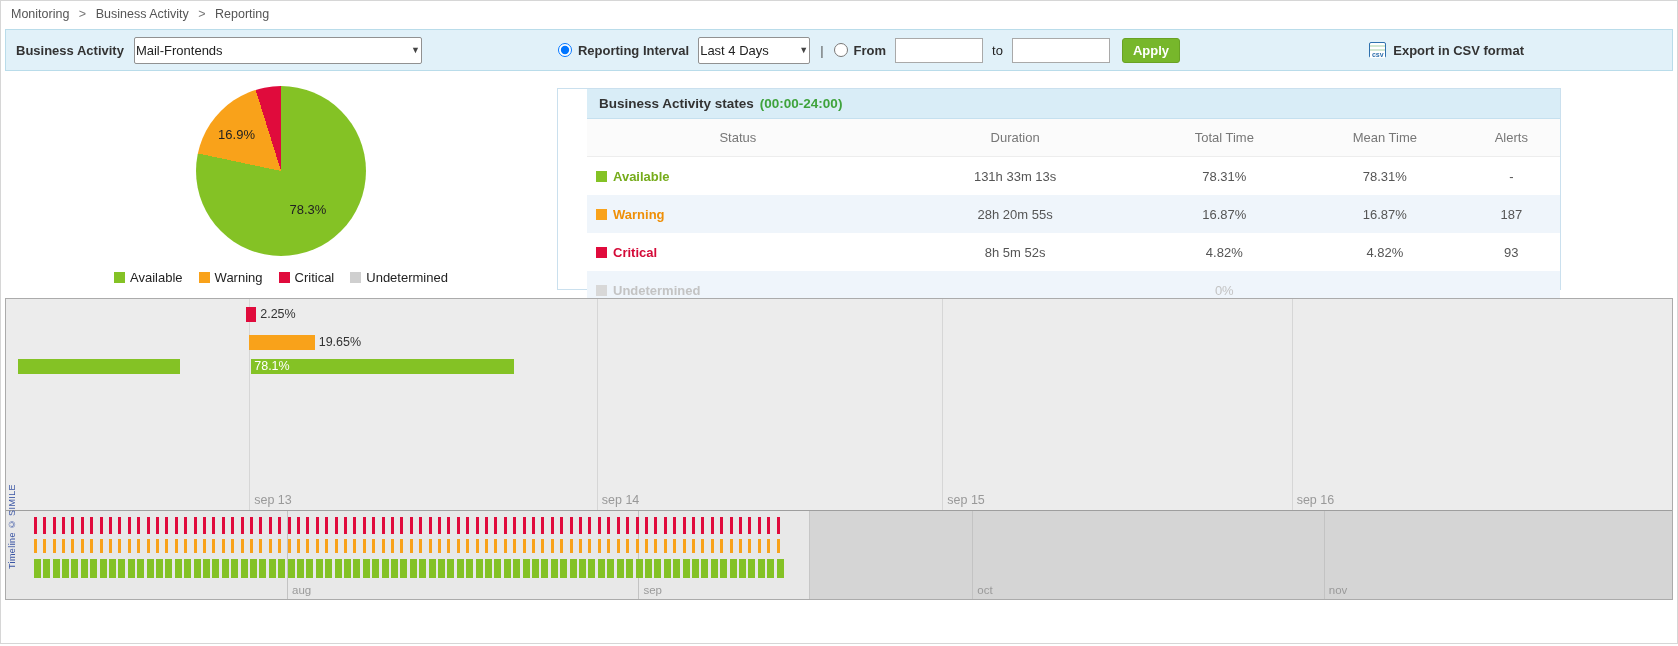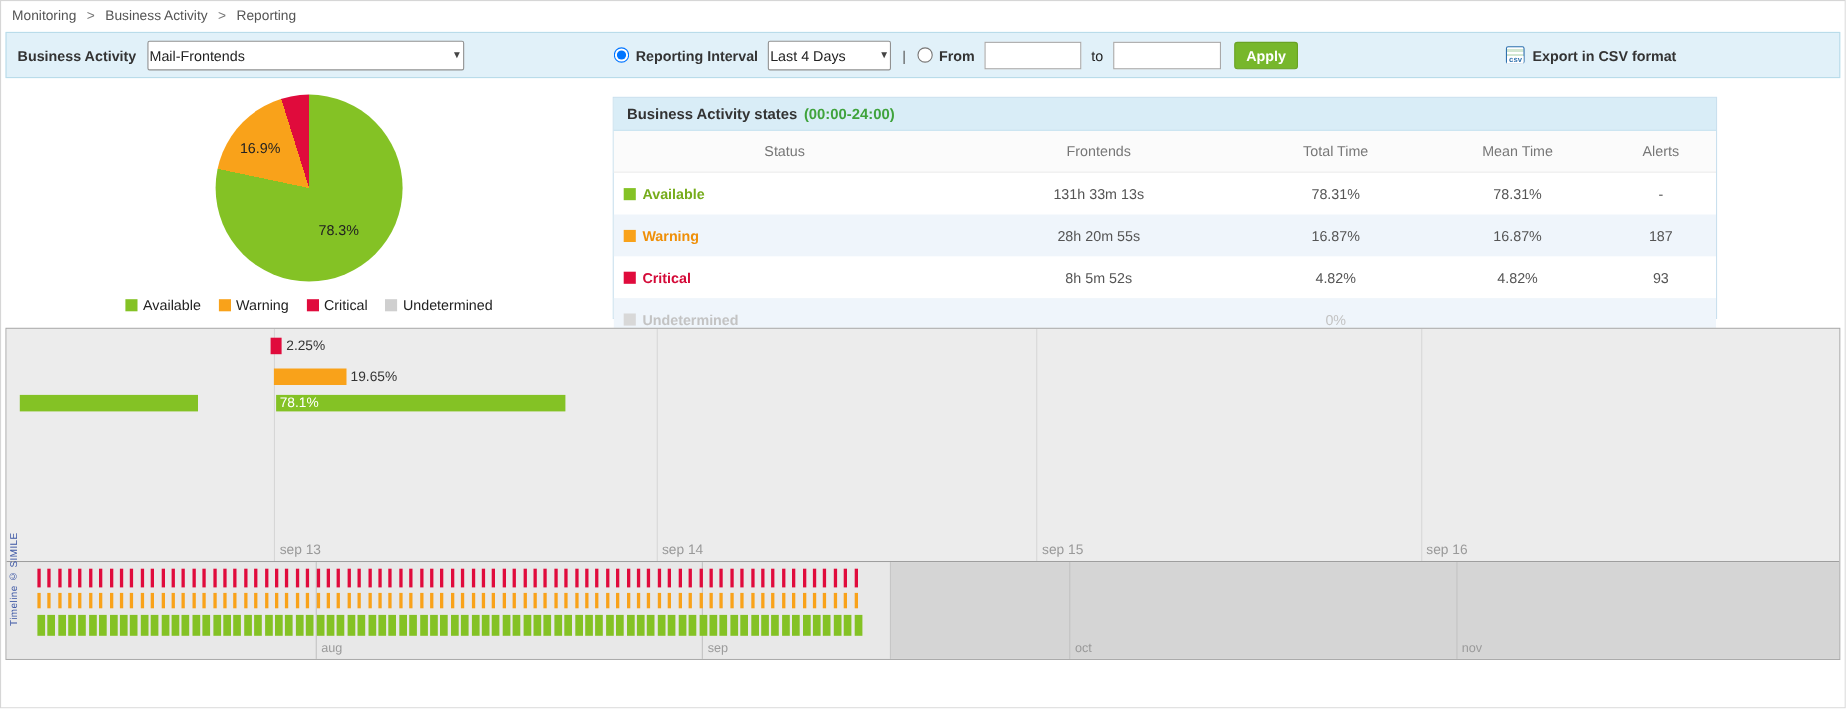--- a/index.html
+++ b/index.html
@@ -33,21 +33,21 @@
   
   .content-row { display: flex; height: 214px; margin: 5px 4px 0; }
   .pie-panel { width: 552px; padding-top: 10px; }
   .pie-chart { width: 170px; height: 170px; border-radius: 50%; margin: 0 auto; position: relative; background: #ccc; }
   .pie-label { position: absolute; font-size: 13px; color: #222; }
   .pie-legend { margin-top: 14px; display: flex; justify-content: center; gap: 16px; font-size: 13px; color: #222; align-items: center; }
   .legend-item { display: flex; align-items: center; gap: 5px; }
   .sq { width: 11px; height: 11px; display: inline-block; flex: none; }
 
   
-  .table-panel { flex: 1; margin: 12px 112px 0 0; border: 1px solid #CAE0EE; font-size: 13px; background: #fff; }
+  .table-panel { flex: 1; margin: 12px 112px 0 0; border: 1px solid #CAE0EE; font-size: 13px; background: #fff; padding-left: 29px; }
   .table-title { height: 30px; background: #D9EDF7; display: flex; align-items: center; gap: 6px; padding: 0 12px; font-weight: bold; color: #333; font-size: 13.5px; border-bottom: 1px solid #C5E0EF; }
   .table-title .range { color: #3FA33C; }
   .thead, .trow { display: grid; grid-template-columns: 31% 26% 17% 16% 10%; height: 38px; align-items: center; }
   .thead { color: #777; background: #FBFBFB; border-bottom: 1px solid #EDEDED; }
   .cell { text-align: center; color: #555; overflow: hidden; white-space: nowrap; }
   .thead .cell { color: #777; }
   .status-cell { display: flex; align-items: center; gap: 6px; padding-left: 9px; text-align: left; font-weight: bold; }
   .trow.alt { background: #EFF5FB; }
   .trow.muted .cell, .trow.muted .status-name { color: #C3C3C3; }
   .trow.total { background: #D9E4F0; }
@@ -138,21 +138,21 @@
         </div>
     </div>
 
     <div class="table-panel">
       <div class="table-title">
         <span>Business Activity states</span>
         <span class="range">(00:00-24:00)</span>
       </div>
       <div class="thead">
         <div class="cell">Status</div>
-        <div class="cell">Frontends</div>
+        <div class="cell">Duration</div>
         <div class="cell">Total Time</div>
         <div class="cell">Mean Time</div>
         <div class="cell">Alerts</div>
       </div>
       <div>
           <div class="trow">
             <div class="cell status-cell">
               <span class="sq" style="background: rgb(132, 194, 37);"></span>
               <span class="status-name" style="color: rgb(118, 172, 27);">Available</span>
             </div>

